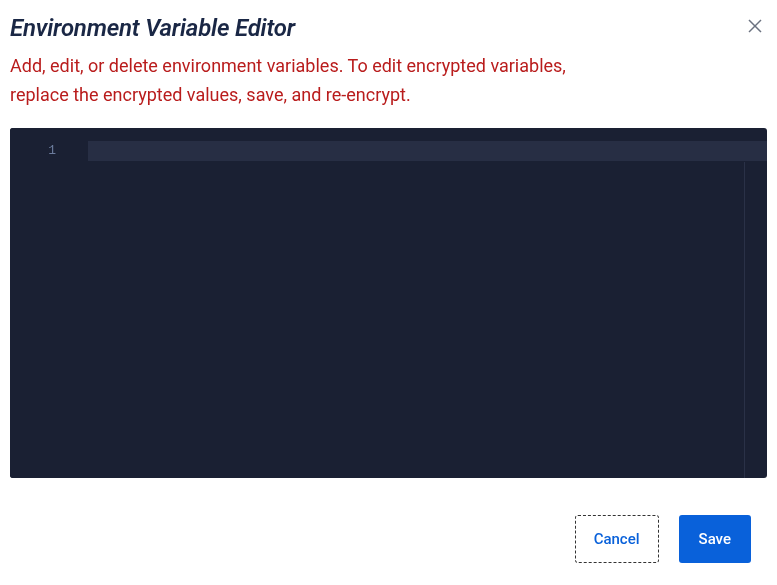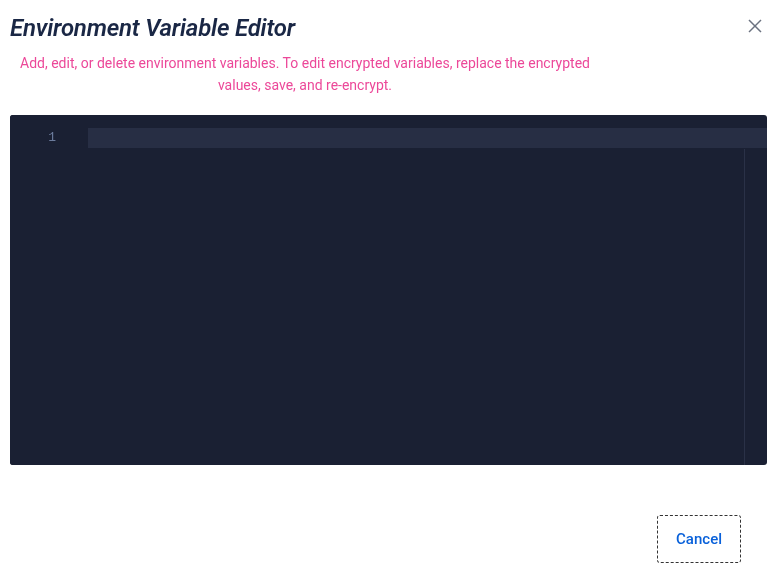--- a/index.html
+++ b/index.html
@@ -36,26 +36,25 @@
       color: #6b7280;
       display: flex;
       align-items: center;
       justify-content: center;
     }
     .close-btn svg {
       width: 16px;
       height: 16px;
     }
     .modal-description {
-      font-size: 14px;
+      font-size: 18px;
       line-height: 1.6;
-      color: #ec4899;
+      color: #b91c1c;
       max-width: 590px;
       margin-bottom: 18px;
-      text-align: center;
     }
     .editor-container {
       width: 100%;
       height: 350px;
       background: #1a2033;
       border-radius: 3px;
       position: relative;
       overflow: hidden;
     }
     .editor-gutter {
@@ -91,21 +90,21 @@
       position: absolute;
       right: 22px;
       top: 34px;
       bottom: 0;
       width: 1px;
       background: #2a3147;
     }
     .modal-footer {
       position: absolute;
       bottom: 10px;
-      right: 26px;
+      right: 16px;
       display: flex;
       gap: 20px;
       padding: 12px 10px;
     }
     .btn {
       font-size: 15px;
       font-weight: 500;
       padding: 14px 18px;
       border-radius: 3px;
       cursor: pointer;
@@ -143,13 +142,14 @@
     <div class="line-number">1</div>
   </div>
   <div class="editor-content">
     <div class="current-line"></div>
   </div>
   <div class="editor-right-border"></div>
 </div>
 
 <div class="modal-footer">
   <button class="btn btn-cancel">Cancel</button>
+  <button class="btn btn-save">Save</button>
 </div>
 
 </body></html>

